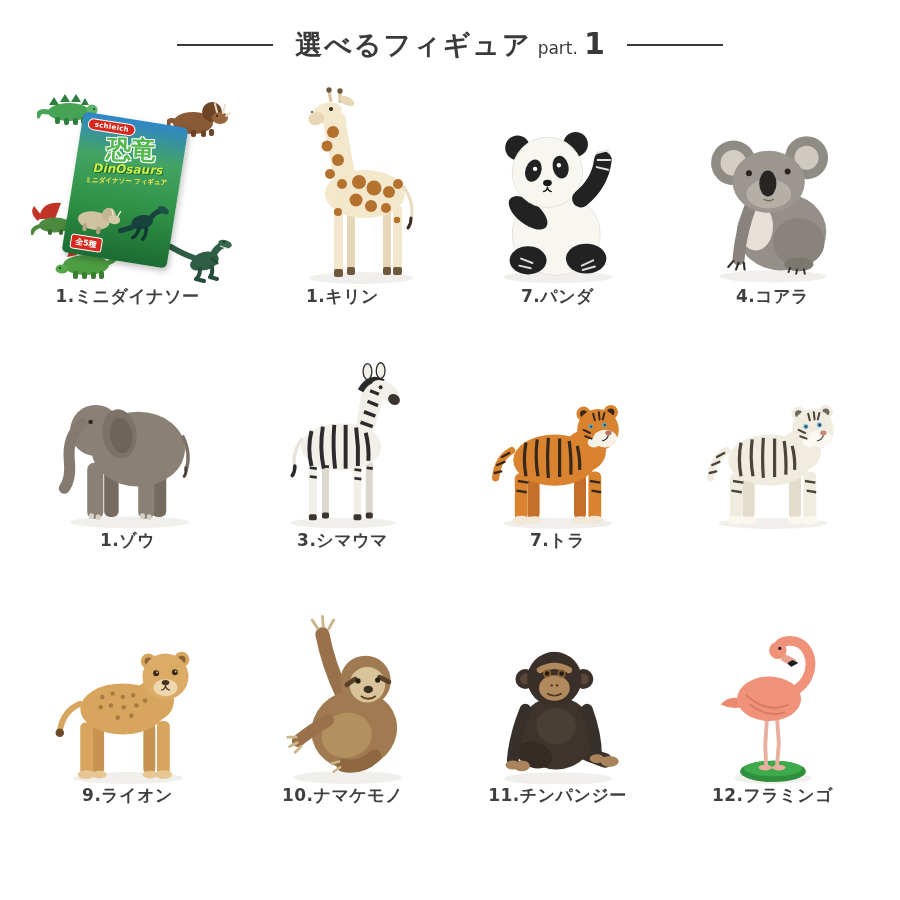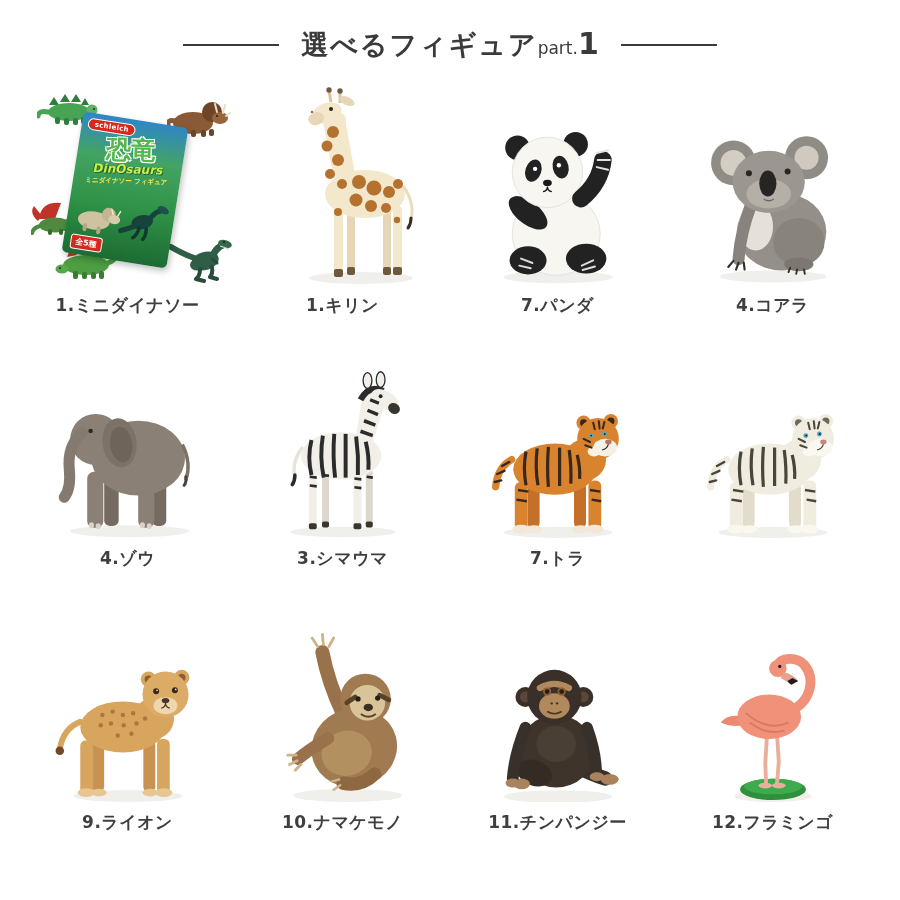--- a/index.html
+++ b/index.html
@@ -7,37 +7,37 @@
     width:900px;height:900px;overflow:hidden;
     font-family:"DejaVu Sans","Liberation Sans",sans-serif;
     color:#3a3a3a;
   }
   
   .header{
     display:flex;align-items:center;justify-content:center;
     gap:22px;padding-top:26px;margin-bottom:10px;
   }
   .hline{width:96px;border-top:2px solid #3a3a3a;}
-  .title-wrap{display:flex;align-items:baseline;white-space:nowrap;}
+  .title-wrap{display:flex;align-items:baseline;gap:6px;white-space:nowrap;}
   .title-main{font-size:27px;font-weight:700;letter-spacing:2px;}
   .title-part{font-size:17px;font-weight:400;}
   .title-num{font-size:30px;font-weight:700;}
   
   .grid{
     width:856px;margin:0 auto;display:grid;
     grid-template-columns:repeat(4,1fr);
     column-gap:4px;row-gap:46px;
   }
   .cell{display:flex;flex-direction:column;align-items:center;}
   .fig{display:flex;align-items:flex-end;justify-content:center;width:100%;}
   .row1 .fig{height:212px;}
   .row2 .fig{height:175px;}
   .row3 .fig{height:186px;}
   .label{
-    margin-top:9px;font-size:17px;font-weight:700;color:#3f3f3f;
+    font-size:17px;font-weight:700;color:#3f3f3f;
     letter-spacing:.5px;text-align:right;
   }
   
   .package-scene{position:relative;width:206px;height:212px;}
   .mini-dino{position:absolute;}
   .d-anky{left:12px;top:16px;}
   .d-tric{left:142px;top:22px;}
   .d-red{left:6px;top:124px;}
   .d-stego{left:28px;top:158px;}
   .d-raptor{left:142px;top:156px;}
@@ -289,21 +289,21 @@
           <ellipse cx="65" cy="186" rx="3" ry="3.5" fill="#d8d2c8"></ellipse>
         <ellipse cx="117" cy="185" rx="3" ry="3.5" fill="#d8d2c8"></ellipse>
           <ellipse cx="125" cy="186" rx="3" ry="3.5" fill="#d8d2c8"></ellipse>
         <circle cx="62" cy="84" r="30" fill="#8b8075"></circle>
         <ellipse cx="90" cy="88" rx="20" ry="29" fill="#7d7268" transform="rotate(-8 90 88)"></ellipse>
         <ellipse cx="92" cy="90" rx="13" ry="21" fill="#6f6459" transform="rotate(-8 92 90)"></ellipse>
         <path d="M46,76 Q28,92 31,120 Q33,142 25,152" stroke="#857a6f" stroke-width="13" stroke-linecap="round" fill="none"></path>
         <circle cx="56" cy="74" r="2.6" fill="#2e2820"></circle>
       </svg>
     </div>
-    <div class="label">4.ゾウ</div>
+    <div class="label">1.ゾウ</div>
   </div>
 
   <div class="cell row2">
     <div class="fig">
       <svg width="200" height="175" viewBox="0 0 200 200" preserveAspectRatio="xMidYMax meet">
         <ellipse cx="100" cy="193" rx="60" ry="6" fill="#f0efec"></ellipse>
         <path d="M54,96 q-13,16 -9,36" stroke="#e9e4da" stroke-width="4" fill="none"></path>
         <path d="M45,128 q0,7 -3,11" stroke="#2b2b2b" stroke-width="4" fill="none" stroke-linecap="round"></path>
         <rect x="76" y="120" width="8" height="68" rx="4" fill="#ddd8cd"></rect>
         <rect x="126" y="122" width="8" height="66" rx="4" fill="#ddd8cd"></rect>

